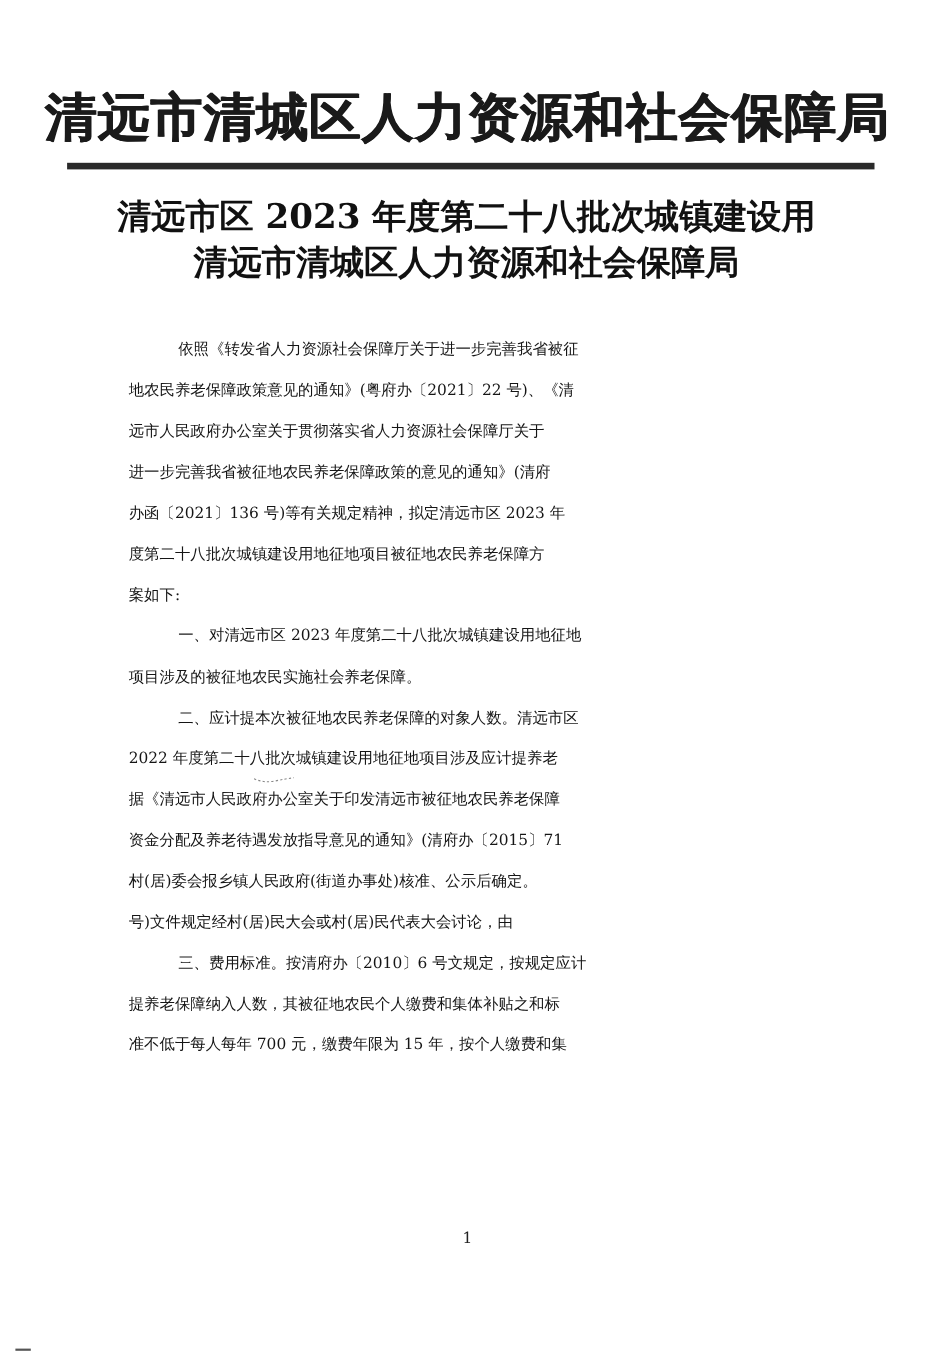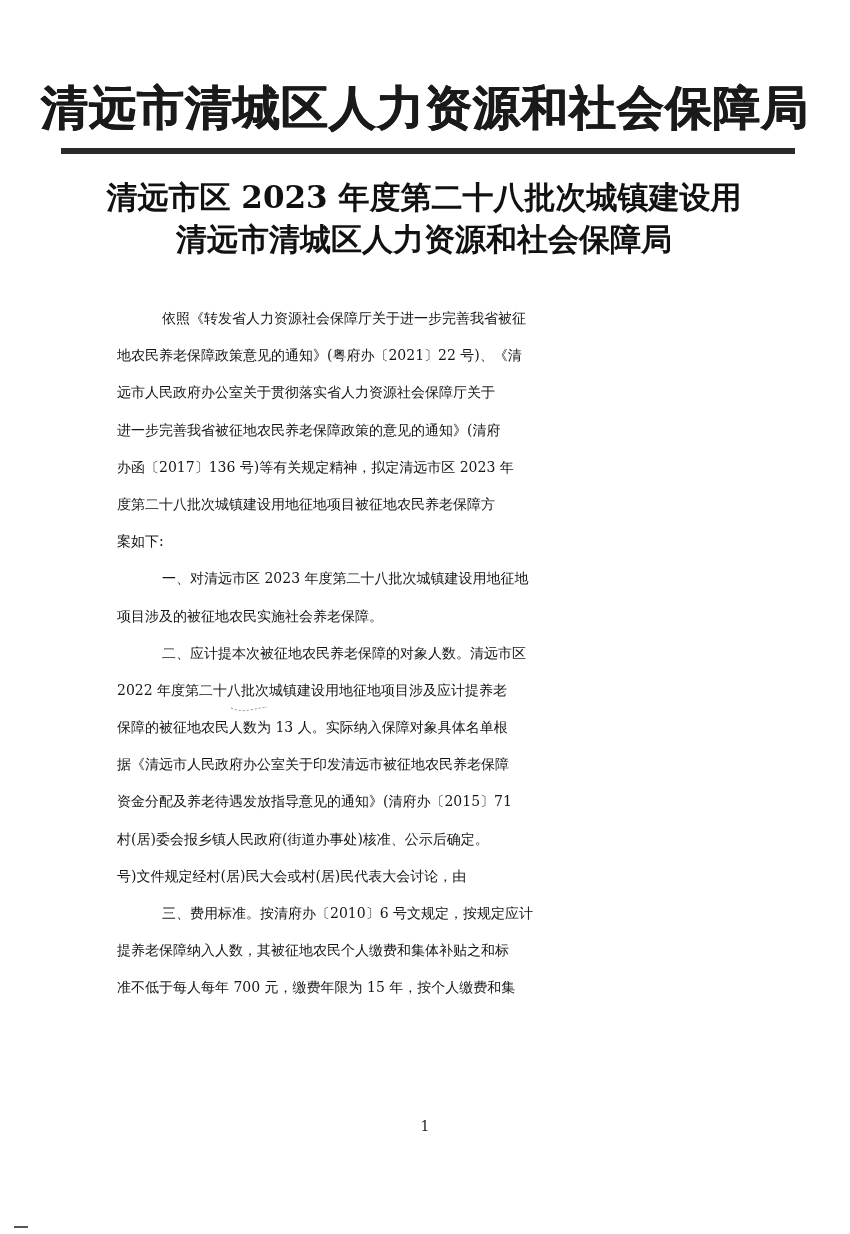--- a/index.html
+++ b/index.html
@@ -98,28 +98,27 @@
 <div class="doc-title">
   <div>清远市区 2023 年度第二十八批次城镇建设用</div>
   <div>清远市清城区人力资源和社会保障局</div>
 </div>
 
 <div class="body-text">
   <div class="line indent">依照《转发省人力资源社会保障厅关于进一步完善我省被征</div>
   <div class="line">地农民养老保障政策意见的通知》(粤府办〔2021〕22 号)、《清</div>
   <div class="line">远市人民政府办公室关于贯彻落实省人力资源社会保障厅关于</div>
   <div class="line">进一步完善我省被征地农民养老保障政策的意见的通知》(清府</div>
-  <div class="line">办函〔2017〕136 号)等有关规定精神，拟定清远市区 2023 年</div>
+  <div class="line">办函〔2021〕136 号)等有关规定精神，拟定清远市区 2023 年</div>
   <div class="line">度第二十八批次城镇建设用地征地项目被征地农民养老保障方</div>
   <div class="line">案如下:</div>
   <div class="line indent">一、对清远市区 2023 年度第二十八批次城镇建设用地征地</div>
   <div class="line">项目涉及的被征地农民实施社会养老保障。</div>
   <div class="line indent">二、应计提本次被征地农民养老保障的对象人数。清远市区</div>
   <div class="line">2022 年度第二十八批次城镇建设用地征地项目涉及应计提养老</div>
-  <div class="line">保障的被征地农民人数为 13 人。实际纳入保障对象具体名单根</div>
   <div class="line">据《清远市人民政府办公室关于印发清远市被征地农民养老保障</div>
   <div class="line">资金分配及养老待遇发放指导意见的通知》(清府办〔2015〕71</div>
   <div class="line">村(居)委会报乡镇人民政府(街道办事处)核准、公示后确定。</div>
   <div class="line">号)文件规定经村(居)民大会或村(居)民代表大会讨论，由</div>
   <div class="line indent">三、费用标准。按清府办〔2010〕6 号文规定，按规定应计</div>
   <div class="line">提养老保障纳入人数，其被征地农民个人缴费和集体补贴之和标</div>
   <div class="line">准不低于每人每年 700 元，缴费年限为 15 年，按个人缴费和集</div>
 </div>
 
 <svg class="pen-mark" viewBox="0 0 38 6">

